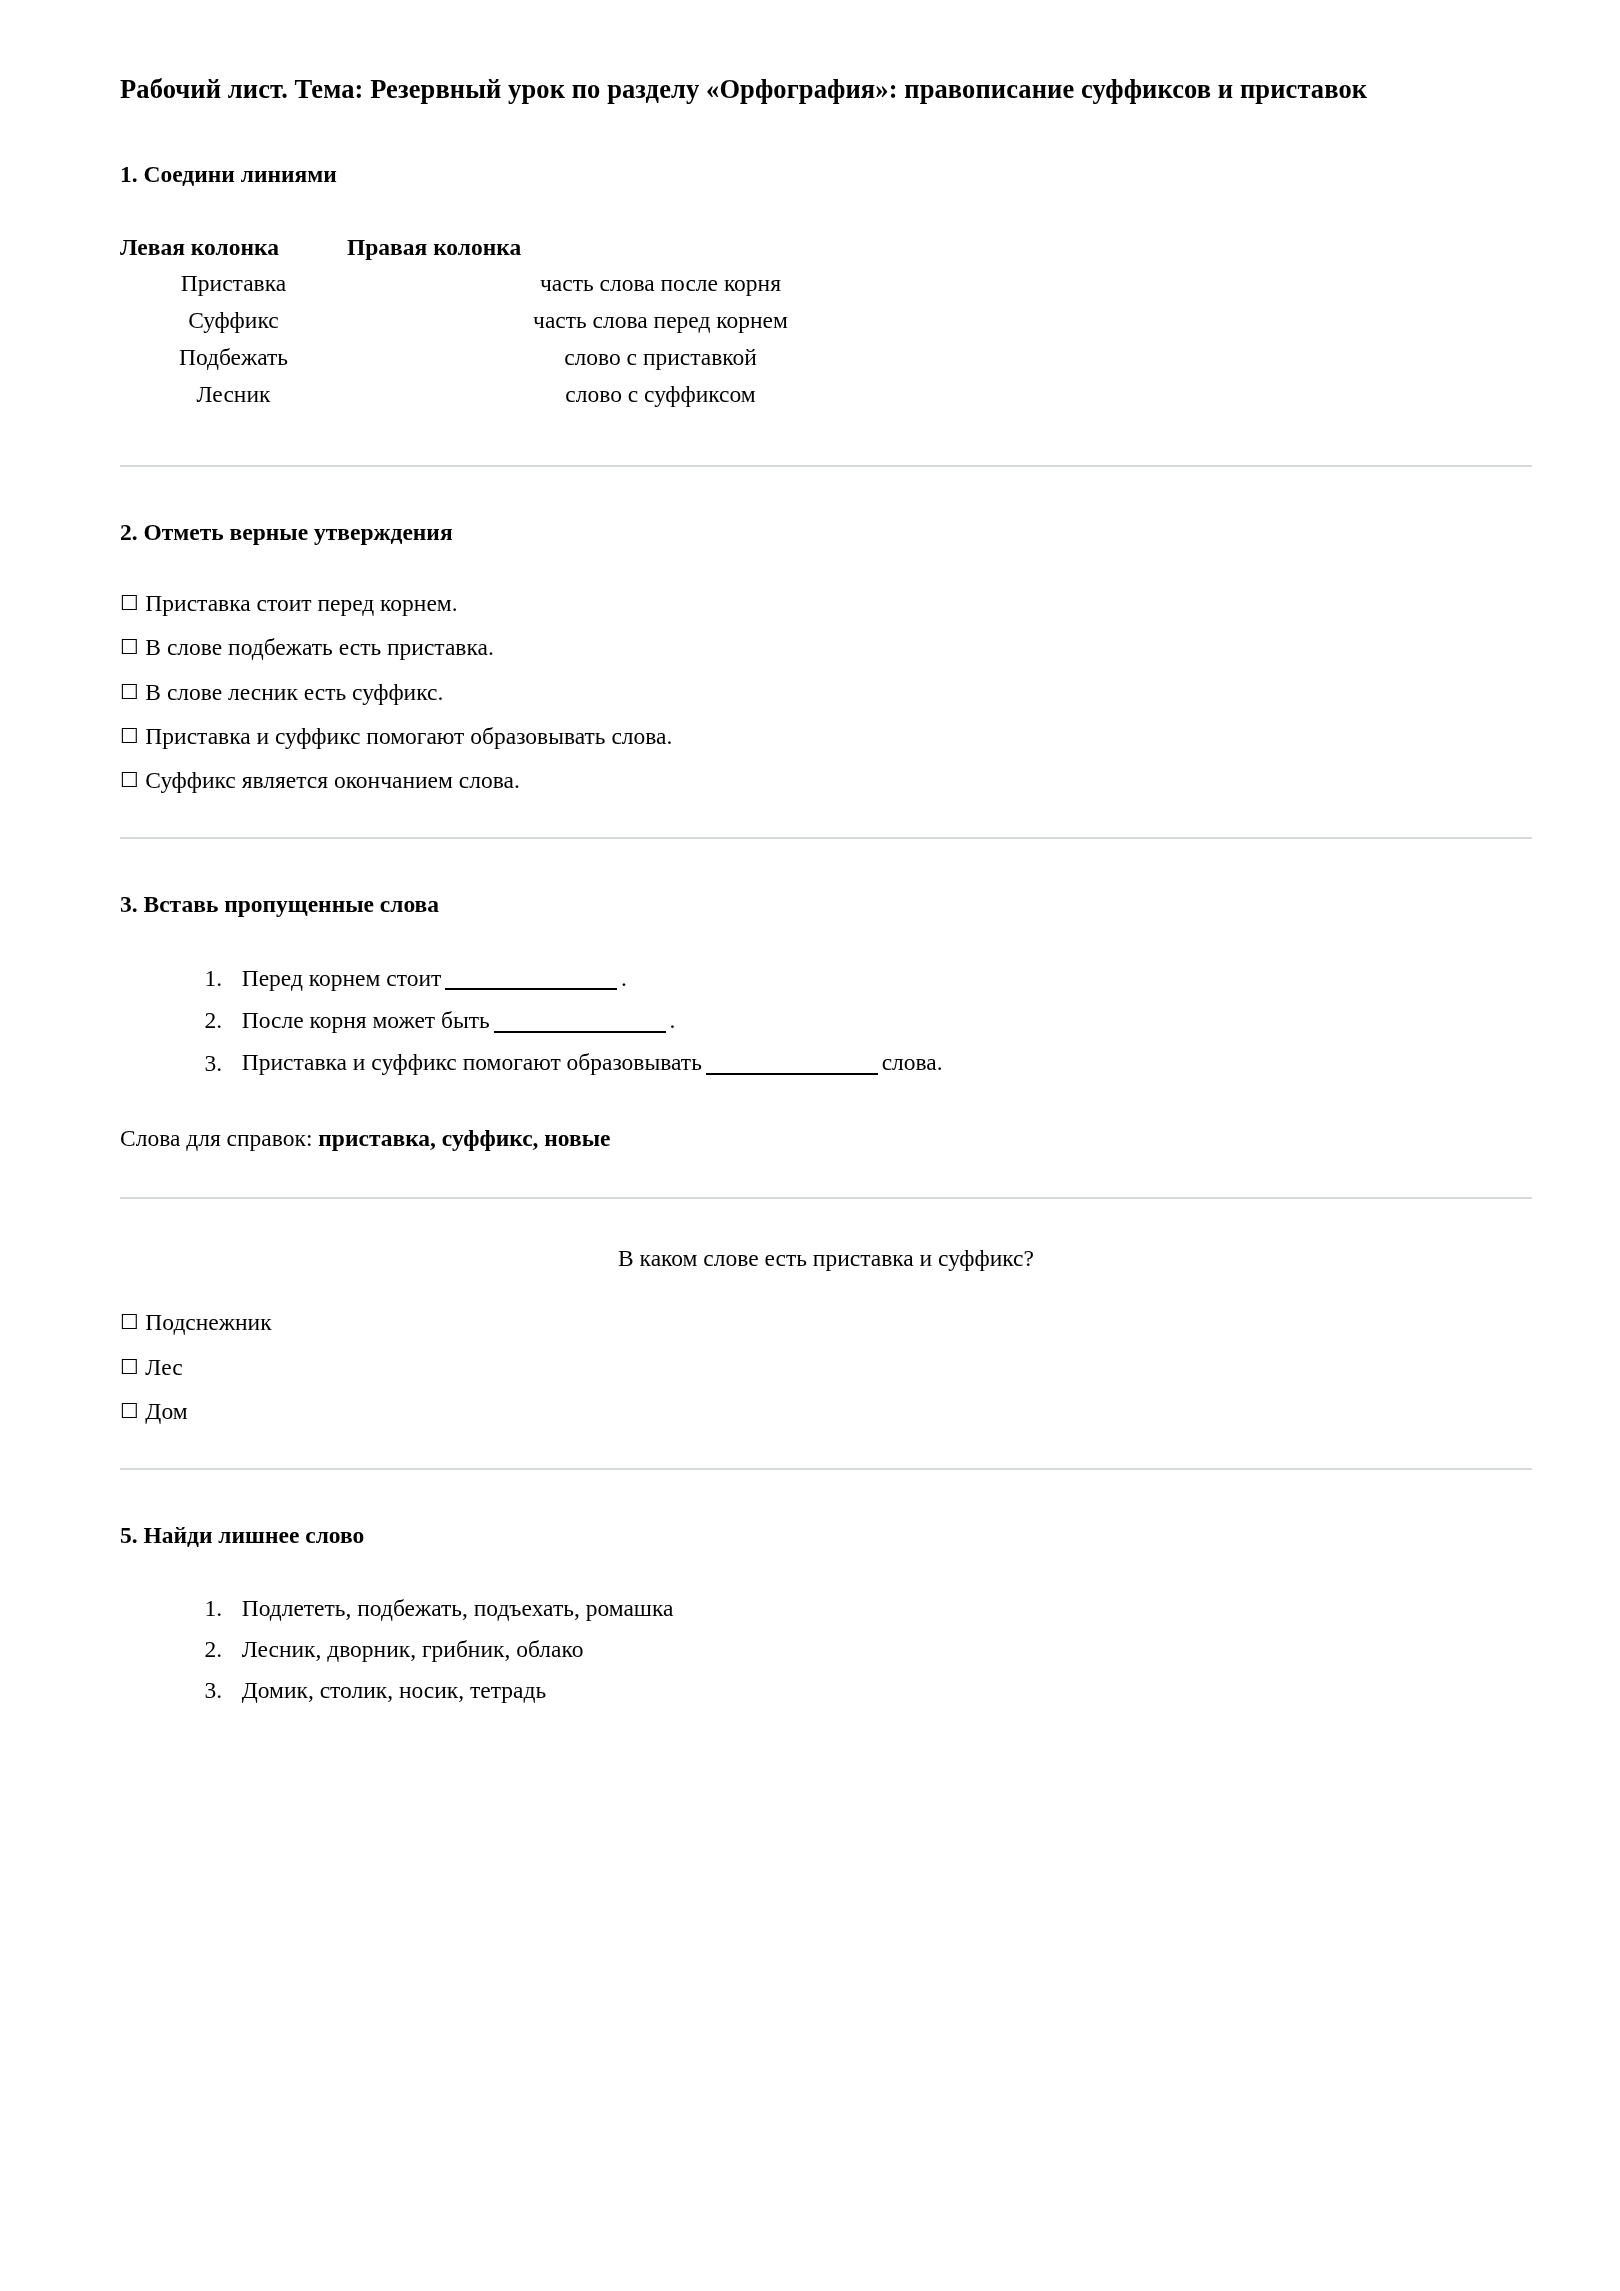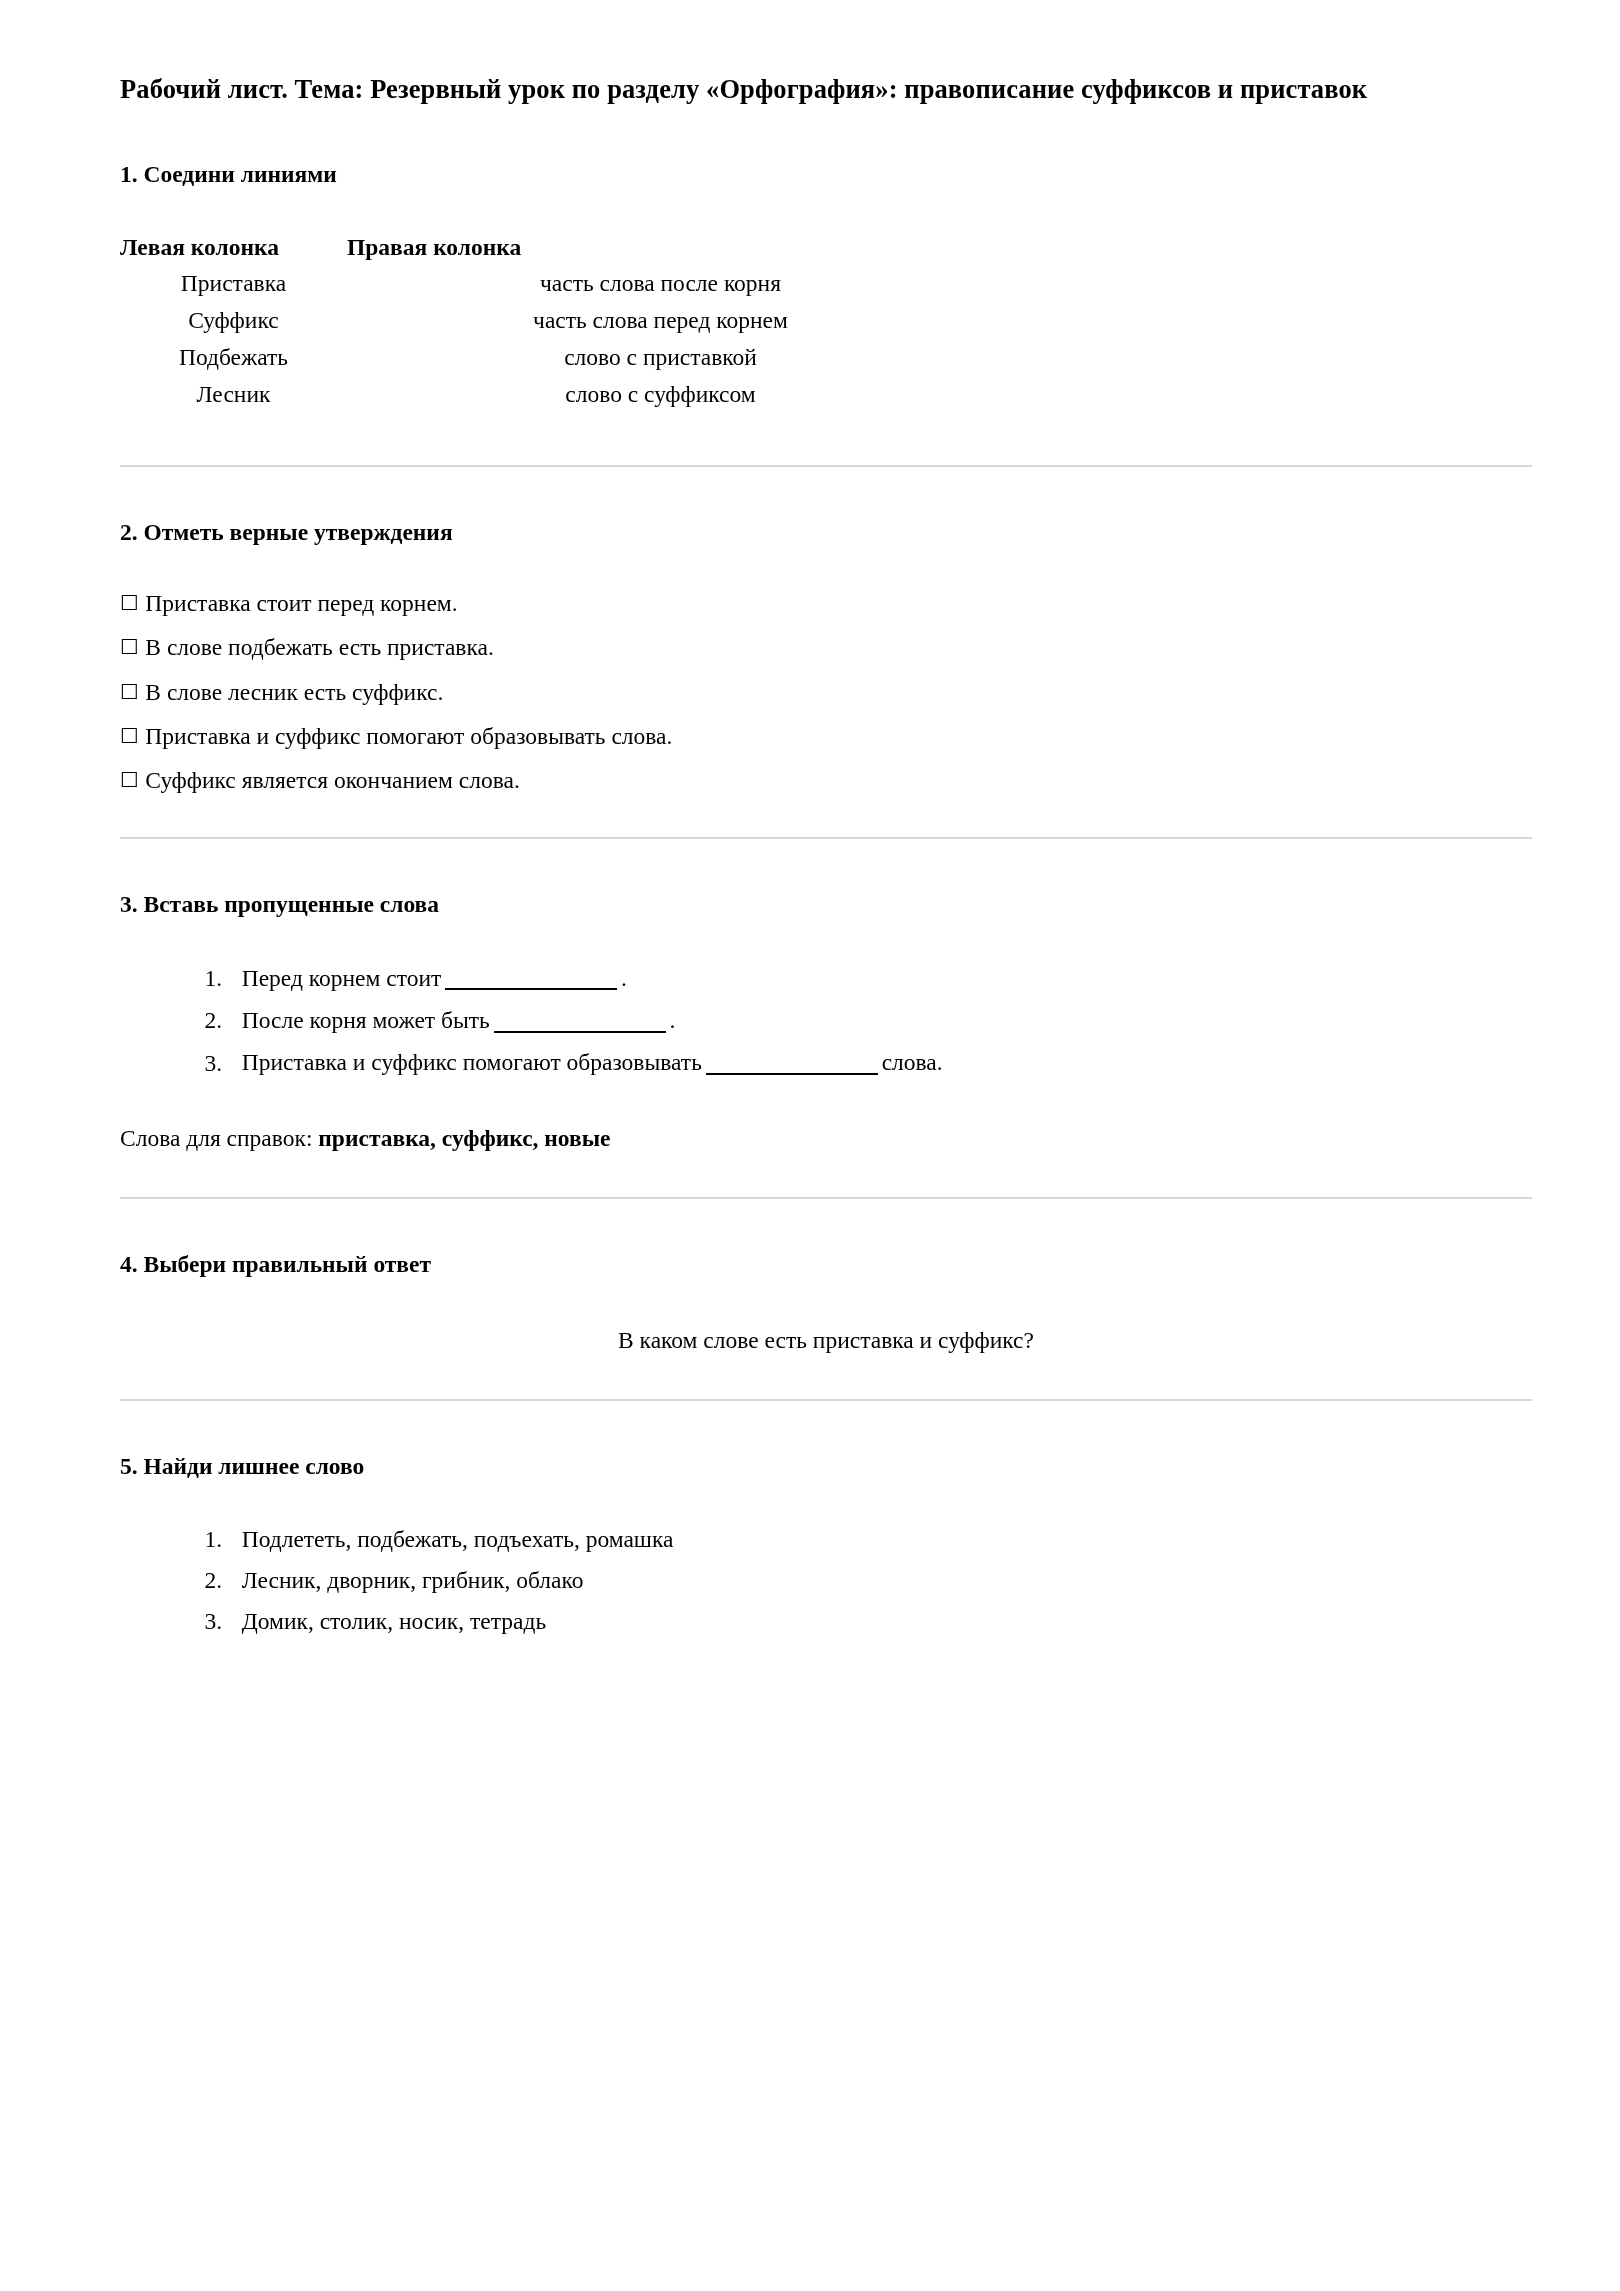--- a/index.html
+++ b/index.html
@@ -211,24 +211,34 @@
       <li><span>После корня может быть</span><span class="blank"></span><span>.</span></li>
       <li><span>Приставка и суффикс помогают образовывать</span><span class="blank"></span><span>слова.</span></li>
     </ol>
 
     <p class="ref-words"><span>Слова для справок:</span> <span class="bold">приставка, суффикс, новые</span></p>
 
     <hr class="divider">
   </section>
 
   <section class="section">
-    <h2 class="section-heading">4. Выбери правильный ответ</h2>
 
     <p class="question">В каком слове есть приставка и суффикс?</p>
 
+    <div class="check-list tight">
+      <div class="check-item">
+        <span class="cbox">☐</span><span>Подснежник</span>
+      </div>
+      <div class="check-item">
+        <span class="cbox">☐</span><span>Лес</span>
+      </div>
+      <div class="check-item">
+        <span class="cbox">☐</span><span>Дом</span>
+      </div>
+    </div>
 
     <hr class="divider">
   </section>
 
   <section class="section">
     <h2 class="section-heading">5. Найди лишнее слово</h2>
 
     <ol class="num-list">
       <li>Подлететь, подбежать, подъехать, ромашка</li>
       <li>Лесник, дворник, грибник, облако</li>

